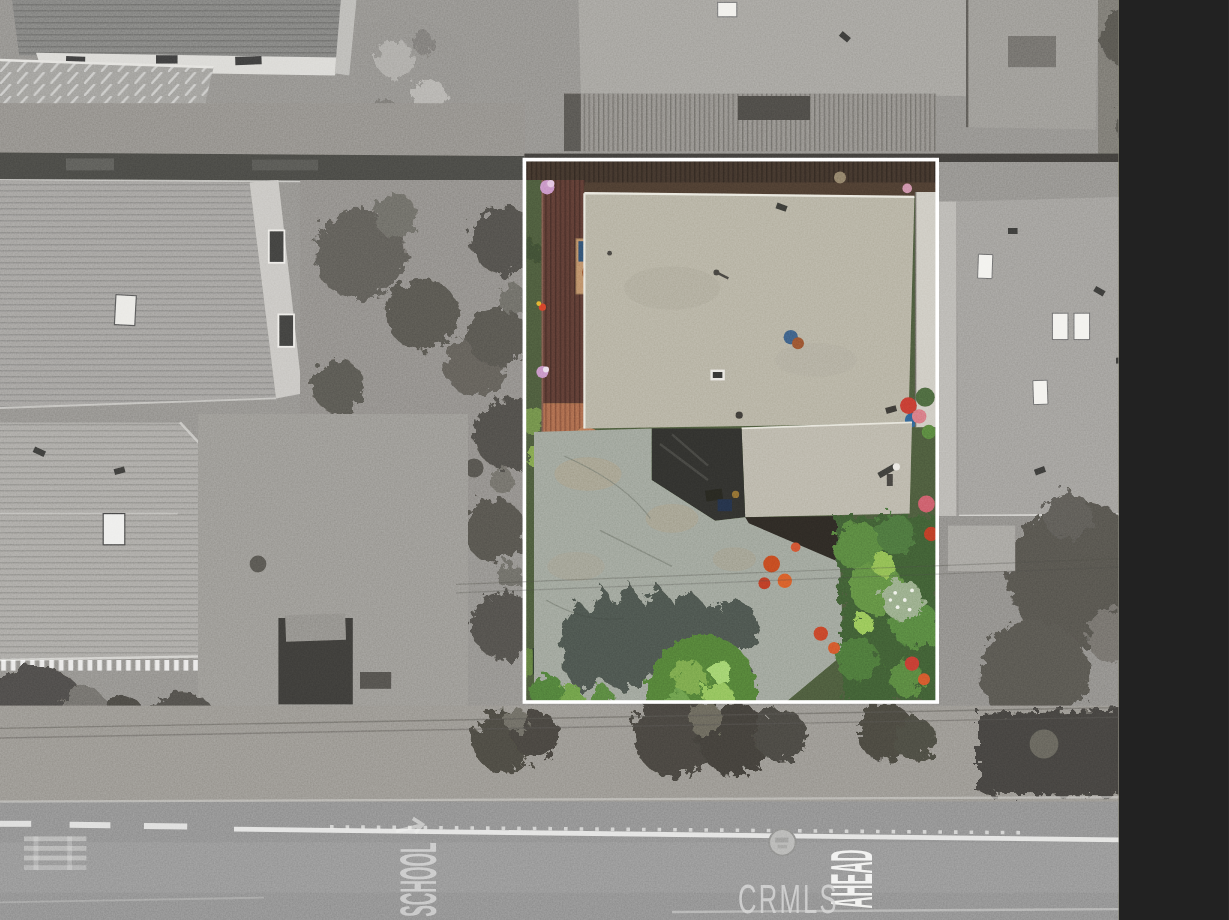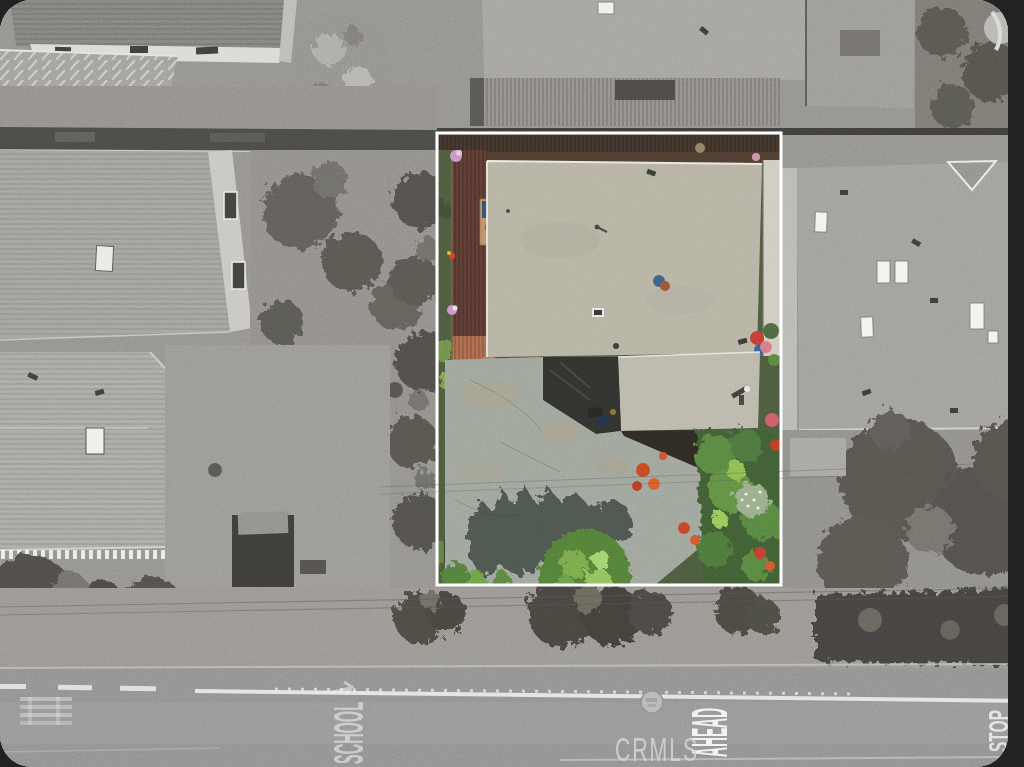--- a/index.html
+++ b/index.html
@@ -1,17 +1,17 @@
 <!DOCTYPE html>
 <html><head>
 <meta charset="utf-8">
 <style>
   html,body{margin:0;padding:0;background:#222;}
-  .stage{position:relative;width:1008px;height:767px;overflow:hidden;background:#fef9c3;
-         font-family:"Liberation Sans", sans-serif;border-radius:32px;}
+  .stage{position:relative;width:932px;height:767px;overflow:hidden;background:#fef9c3;
+         font-family:"Liberation Sans", sans-serif;}
   svg{display:block}
   text{font-family:"Liberation Sans", sans-serif;}
 </style>
 </head>
 <body>
 
 <div class="stage">
 <svg width="1024" height="767" viewBox="0 0 1024 767">
   <defs>
     <clipPath id="lotClip">

